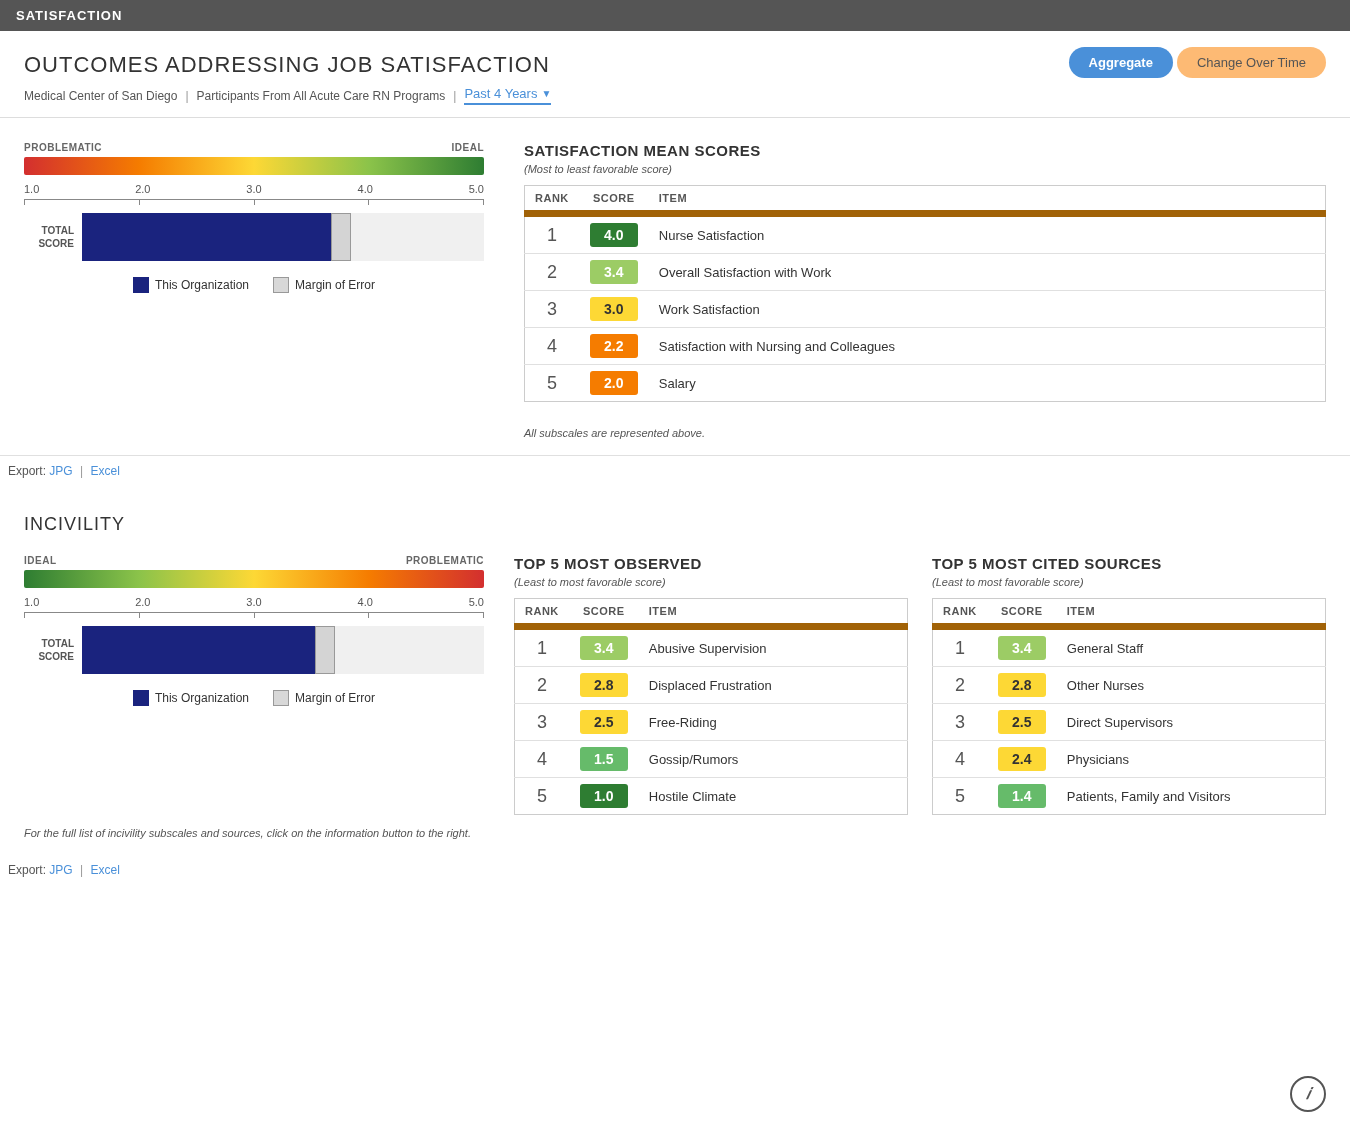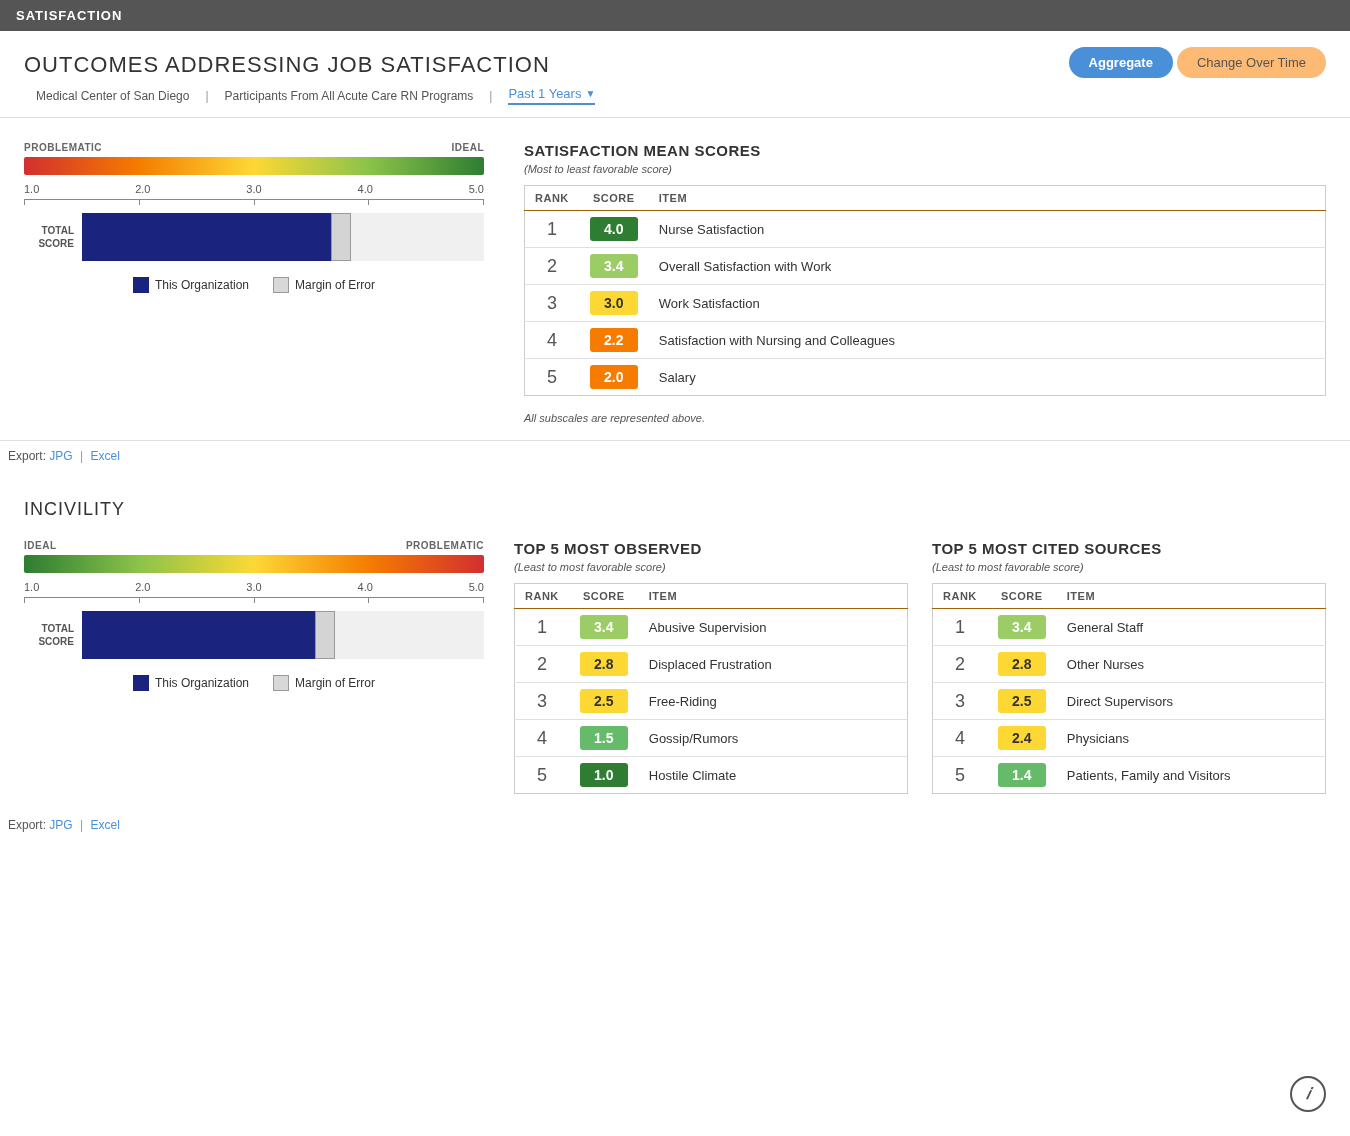--- a/index.html
+++ b/index.html
@@ -52,22 +52,21 @@
       border-radius: 20px;
       padding: 8px 20px;
       font-size: 13px;
       cursor: pointer;
     }
     .header-sub {
       font-size: 12px;
       color: #555;
       display: flex;
       align-items: center;
-      gap: 16px;
-      margin-left: 12px;
+      gap: 8px;
     }
     .header-sub .separator { color: #999; }
     .time-filter {
       color: #4a90d9;
       border-bottom: 2px solid #4a90d9;
       padding-bottom: 2px;
       cursor: pointer;
       display: flex;
       align-items: center;
       gap: 4px;
@@ -206,21 +205,21 @@
       width: 100%;
       border-collapse: collapse;
       border: 1px solid #ccc;
     }
     .score-table th {
       font-size: 11px;
       font-weight: bold;
       color: #555;
       text-align: left;
       padding: 6px 10px;
-      border-bottom: 1px solid #a16207;
+      border-bottom: 7px solid #a16207;
       text-transform: uppercase;
       letter-spacing: 0.5px;
     }
     .score-table th.rank-col { width: 40px; text-align: center; }
     .score-table th.score-col { width: 70px; text-align: center; }
     .score-table td {
       padding: 6px 10px;
       border-bottom: 1px solid #e0e0e0;
       vertical-align: middle;
     }
@@ -235,21 +234,21 @@
       font-weight: bold;
       font-size: 14px;
       text-align: center;
     }
     .score-table tr:last-child td { border-bottom: none; }
 
     .table-note {
       font-size: 11px;
       color: #555;
       font-style: italic;
-      margin-top: 16px;
+      margin-top: 25px;
     }
 
     .export-row {
       padding: 8px 8px 12px;
       font-size: 12px;
       color: #555;
     }
     .export-row a {
       color: #4a90d9;
       text-decoration: none;
@@ -313,21 +312,21 @@
       <button class="btn-aggregate">Aggregate</button>
       <button class="btn-change">Change Over Time</button>
     </div>
   </div>
   <div class="header-sub">
     <span>Medical Center of San Diego</span>
     <span class="separator">|</span>
     <span>Participants From All Acute Care RN Programs</span>
     <span class="separator">|</span>
     <div class="time-filter">
-      <span>Past 1 Years</span>
+      <span>Past 4 Years</span>
       <span class="chevron">▼</span>
     </div>
   </div>
 </div>
 
 <div class="section">
   <div class="section-content">
 
     <div class="chart-area">
       <div class="gradient-labels">
@@ -577,20 +576,21 @@
       </td>
       <td>Patients, Family and Visitors</td>
     </tr>
             </tbody>
         </table>
       </div>
 
     </div>
   </div>
 
+  <div class="table-note" style="margin-top:12px; max-width:800px;">For the full list of incivility subscales and sources, click on the information button to the right.</div>
 </div>
 
 <div class="export-row">
   <span>Export:</span>
   <a href="#">JPG</a>
   <span class="pipe">|</span>
   <a href="#">Excel</a>
 </div>
 
 <div class="info-button">

